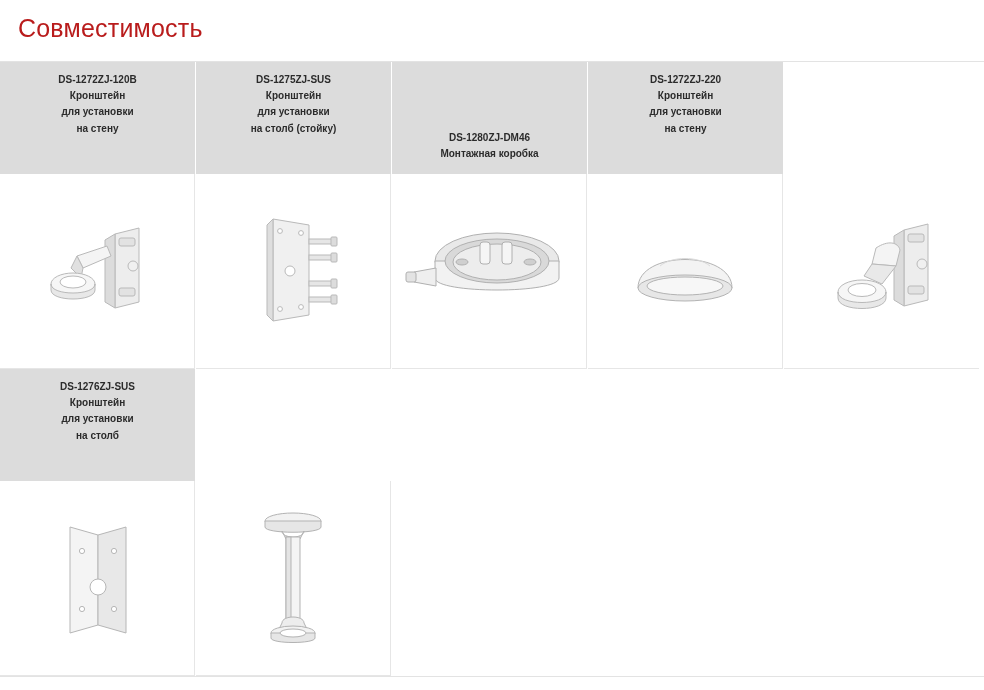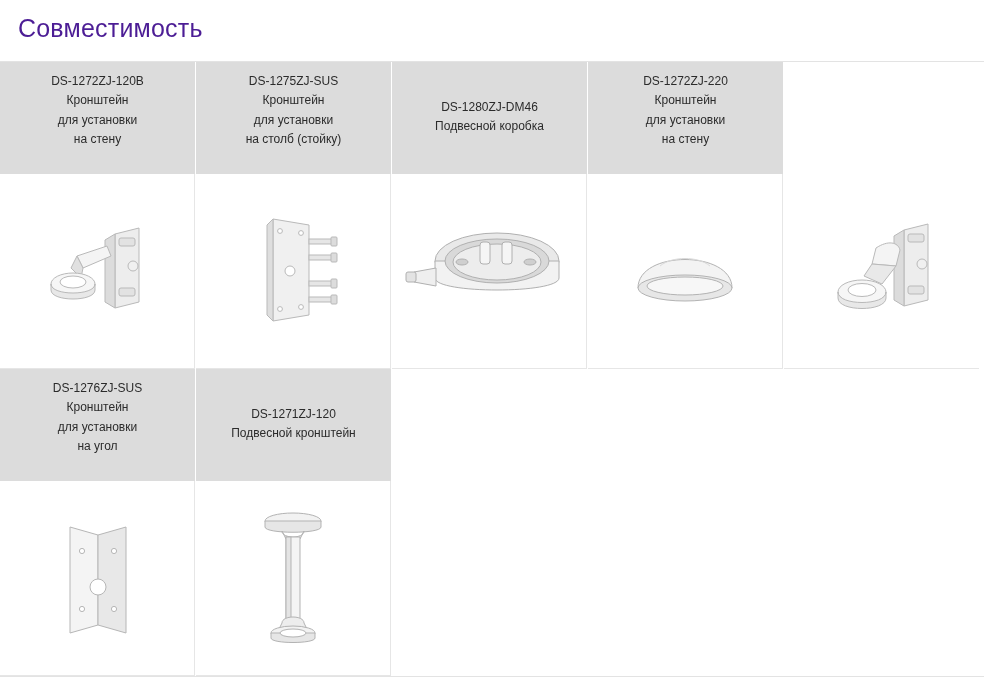--- a/index.html
+++ b/index.html
@@ -17,21 +17,21 @@
   .page {
     position: relative;
     width: 984px;
     height: 690px;
     box-sizing: border-box;
     padding: 0;
   }
   .page-title {
     font-size: 25px;
     font-weight: 400;
-    color: #4c1d95;
+    color: #b91c1c;
     margin: 14px 0 0 18px;
     letter-spacing: 0.2px;
   }
   .compat-grid {
     margin-top: 18px;
     border-top: 1px solid #e3e3e3;
     border-bottom: 1px solid #e3e3e3;
   }
   .grid-row {
     display: flex;
@@ -47,32 +47,32 @@
   }
   .cell.empty {
     background: #ffffff;
     border-right: none;
   }
   .cell-head {
     background: #dcdcdc;
     box-sizing: border-box;
     padding: 10px 8px 12px 8px;
     text-align: center;
-    font-weight: normal;
-    font-size: 12px;
+    font-weight: bold;
+    font-size: 10px;
     line-height: 1.62;
     color: #2b2b2b;
     min-height: 112px;
     display: flex;
     flex-direction: column;
     justify-content: flex-start;
     align-items: center;
   }
   .cell-head.mid {
-    justify-content: center;
+    justify-content: flex-end;
   }
   .cell-head .code {
     display: block;
     white-space: nowrap;
   }
   .cell-head .desc {
     display: block;
   }
   .cell-img {
     background: #ffffff;
@@ -122,21 +122,21 @@
           <span class="code">DS-1275ZJ-SUS</span>
           <span class="desc">Кронштейн</span>
           <span class="desc">для установки</span>
           <span class="desc">на столб (стойку)</span>
         </div>
       </div>
 
       <div class="cell">
         <div class="cell-head mid">
           <span class="code">DS-1280ZJ-DM46</span>
-          <span class="desc">Подвесной коробка</span>
+          <span class="desc">Монтажная коробка</span>
         </div>
       </div>
 
 
       <div class="cell">
         <div class="cell-head">
           <span class="code">DS-1272ZJ-220</span>
           <span class="desc">Кронштейн</span>
           <span class="desc">для установки</span>
           <span class="desc">на стену</span>
@@ -243,30 +243,24 @@
 
     </div>
 
     <div class="grid-row header-row">
 
       <div class="cell">
         <div class="cell-head">
           <span class="code">DS-1276ZJ-SUS</span>
           <span class="desc">Кронштейн</span>
           <span class="desc">для установки</span>
-          <span class="desc">на угол</span>
-        </div>
-      </div>
-
-      <div class="cell">
-        <div class="cell-head mid">
-          <span class="code">DS-1271ZJ-120</span>
-          <span class="desc">Подвесной кронштейн</span>
-        </div>
-      </div>
+          <span class="desc">на столб</span>
+        </div>
+      </div>
+
 
       <div class="cell empty"></div>
       <div class="cell empty"></div>
       <div class="cell empty"></div>
 
     </div>
 
     <div class="grid-row img-row second">
 
       <div class="cell">

